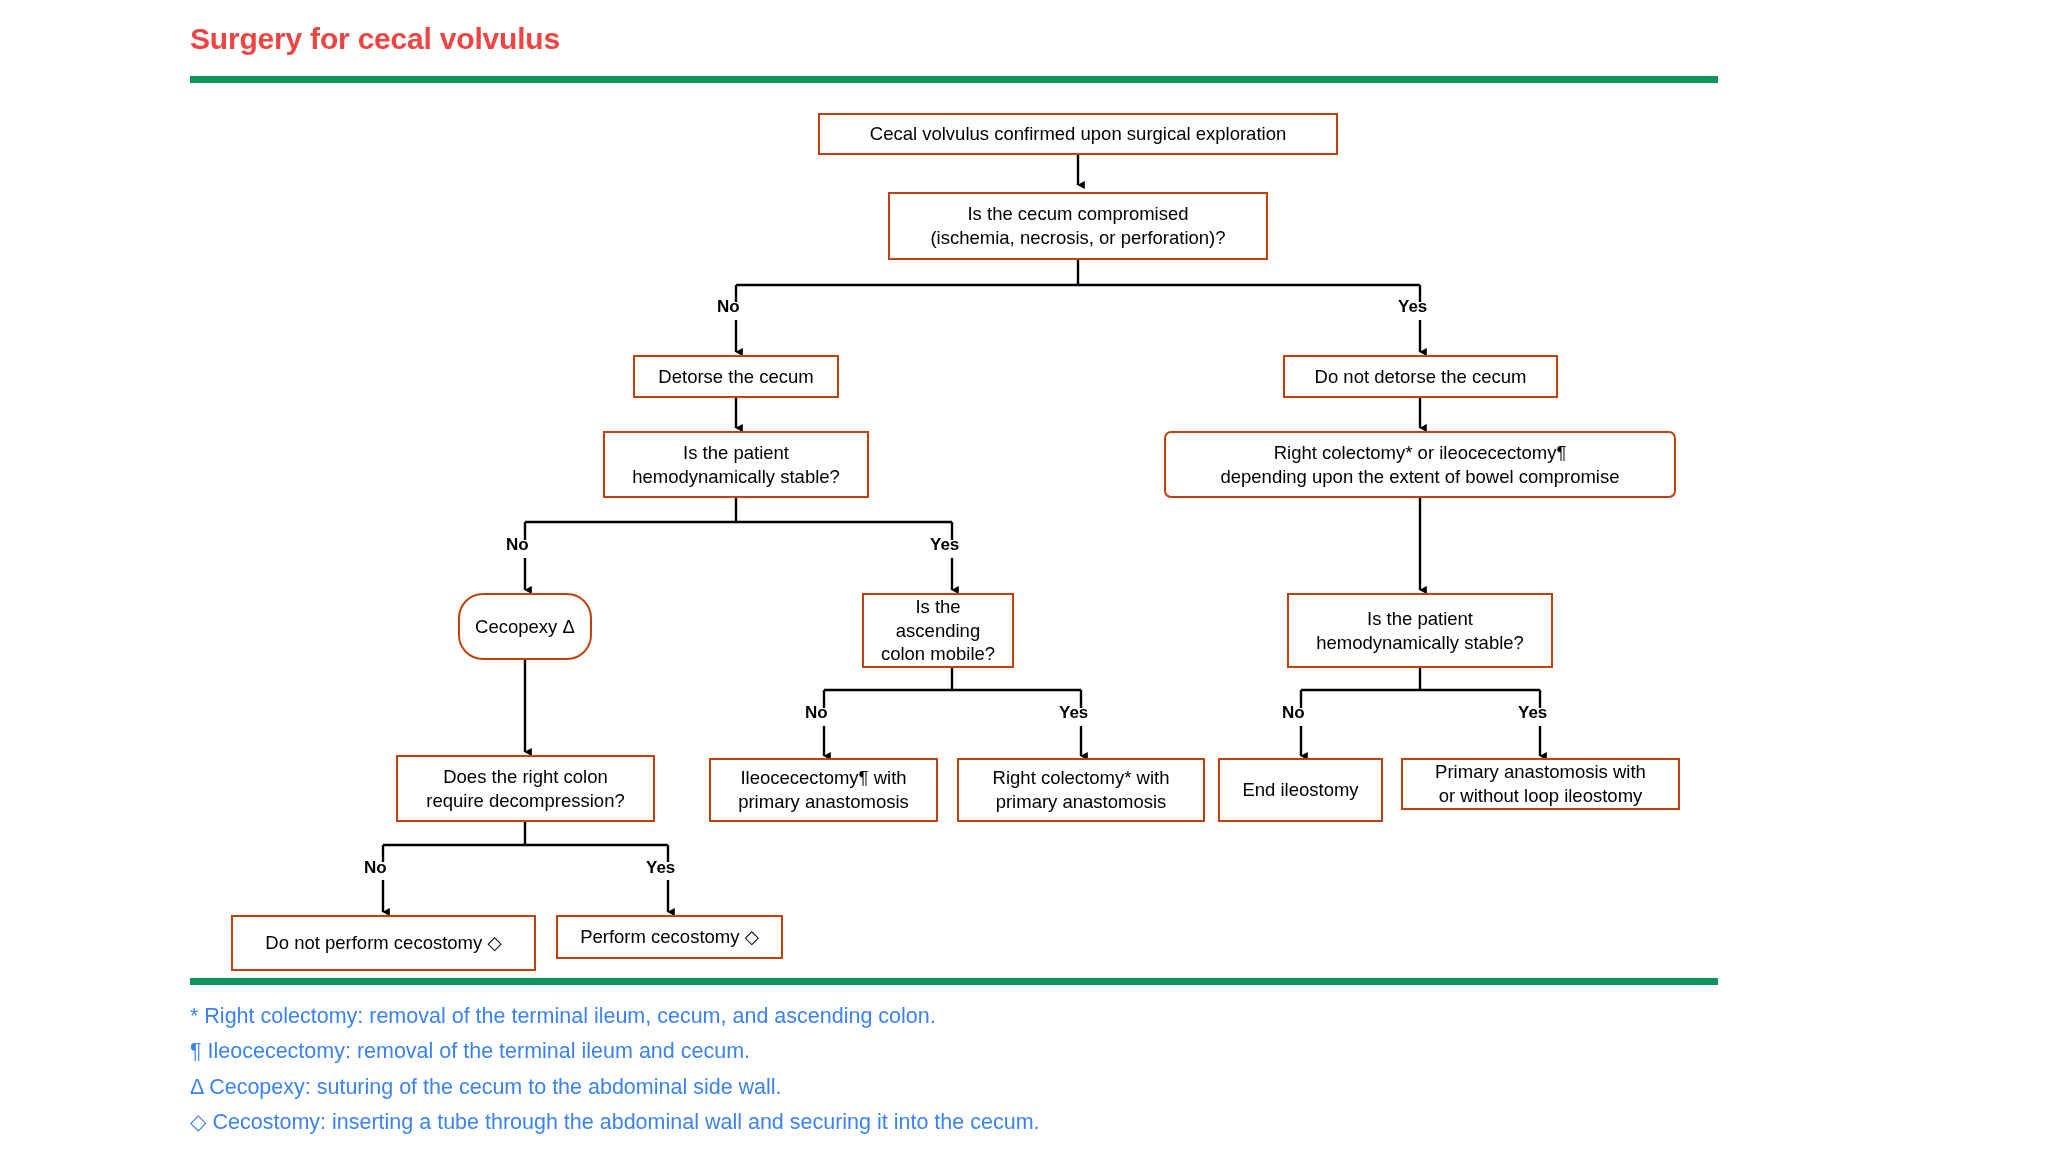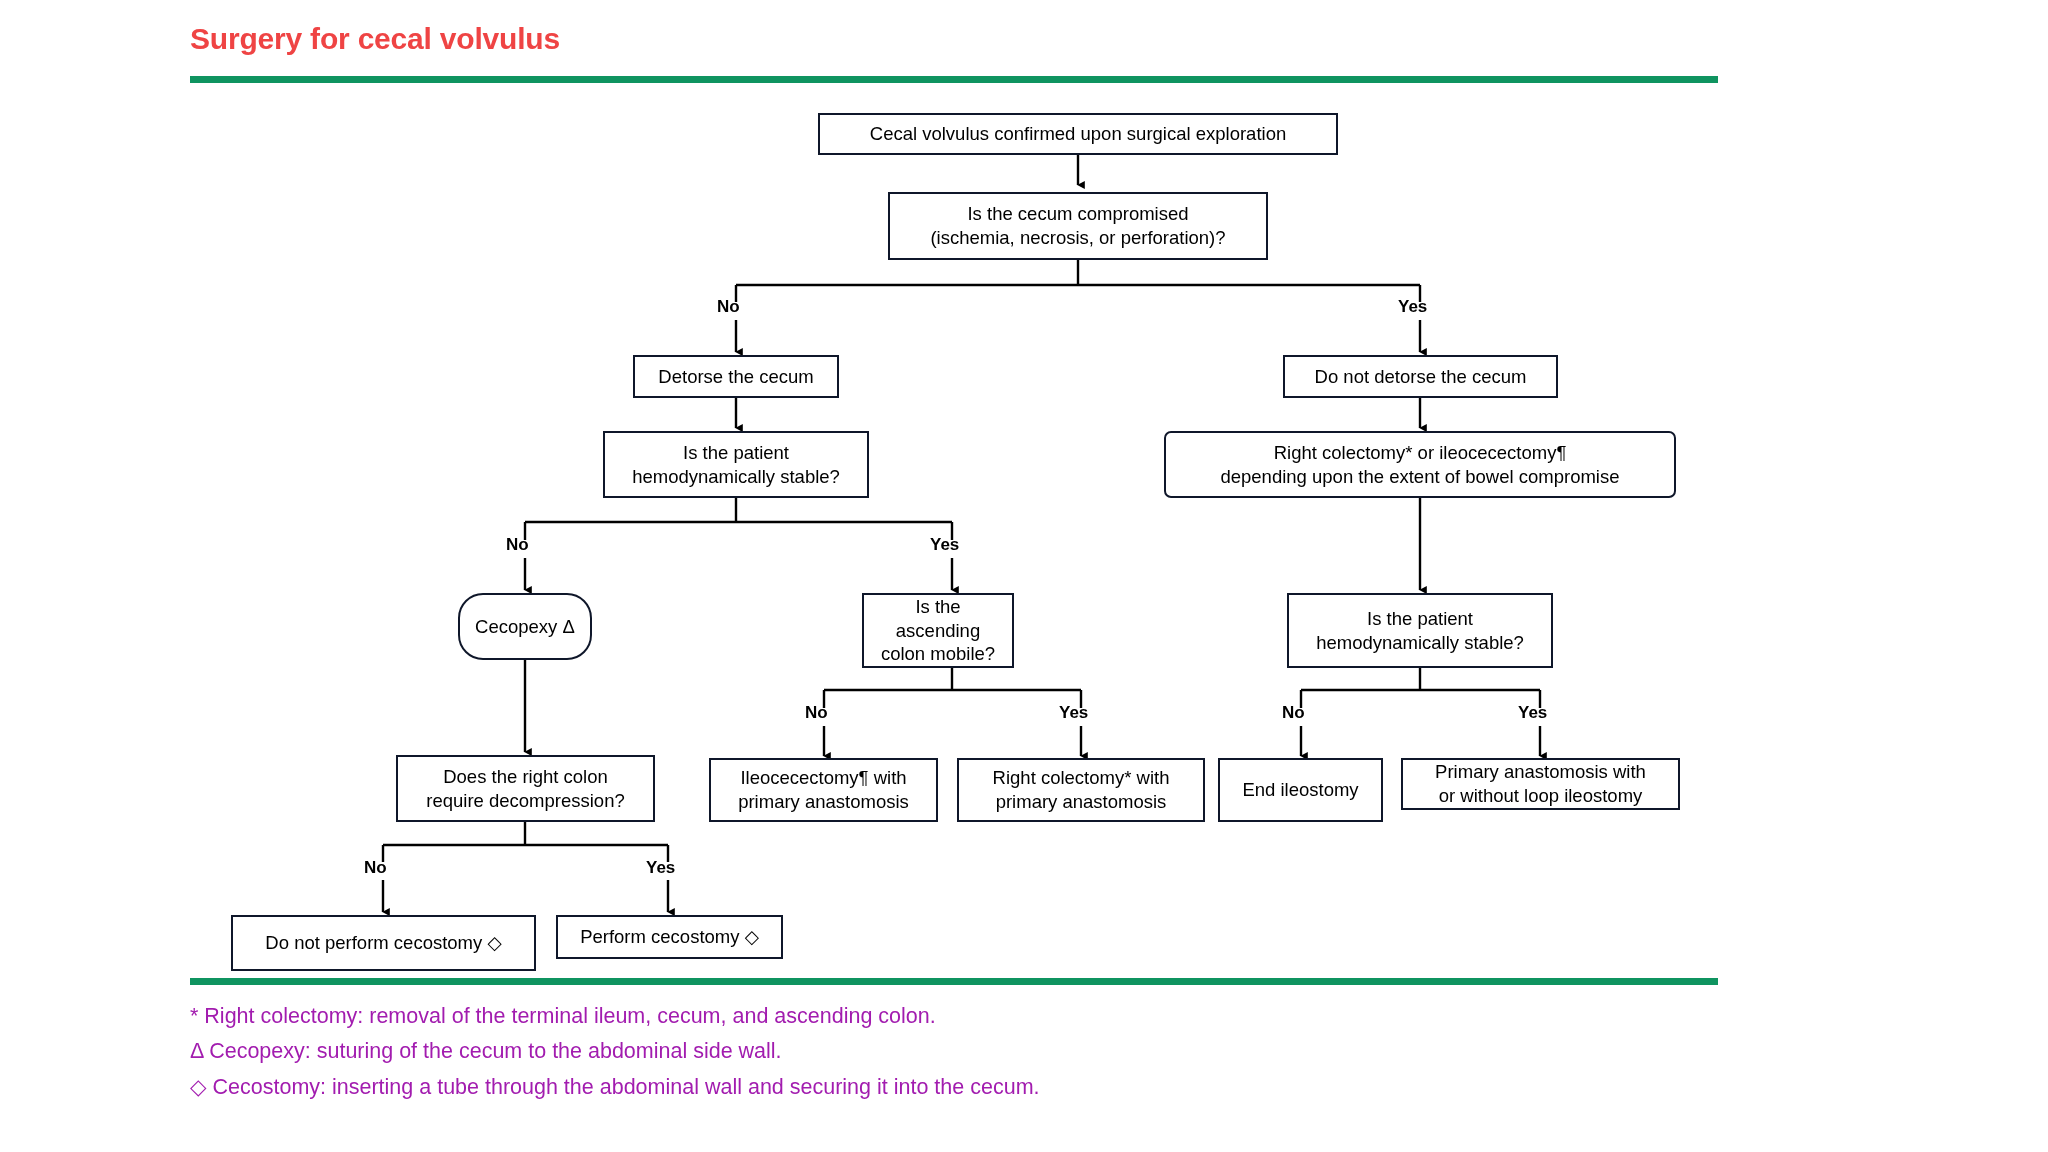--- a/index.html
+++ b/index.html
@@ -39,21 +39,21 @@
     left: 0;
     top: 0;
     width: 2048px;
     height: 1152px;
     pointer-events: none;
   }
 
   .node {
     position: absolute;
     box-sizing: border-box;
-    border: 2px solid #0f172a;
+    border: 2px solid #c2410c;
     background: #ffffff;
     color: #000000;
     font-size: 18.5px;
     line-height: 1.28;
     text-align: center;
     display: flex;
     align-items: center;
     justify-content: center;
     padding: 4px 12px;
   }
@@ -65,21 +65,21 @@
     font-weight: bold;
     color: #000000;
     white-space: nowrap;
   }
 
   .footnotes {
     position: absolute;
     left: 190px;
     top: 1002px;
     width: 1560px;
-    color: #a21caf;
+    color: #3b82f6;
   }
   .footnote {
     font-size: 21.5px;
     line-height: 1.32;
     margin-bottom: 7px;
     white-space: nowrap;
   }
 </style>
 </head>
 <body>
@@ -229,17 +229,18 @@
   <div class="branch-label" style="left:1282px; top:703px;">No</div>
   <div class="branch-label" style="left:1518px; top:703px;">Yes</div>
 
   <div class="branch-label" style="left:364px; top:858px;">No</div>
   <div class="branch-label" style="left:646px; top:858px;">Yes</div>
 
   <div class="rule" id="rule-bottom"></div>
 
   <div class="footnotes">
     <div class="footnote">* Right colectomy: removal of the terminal ileum, cecum, and ascending colon.</div>
+    <div class="footnote">¶ Ileocecectomy: removal of the terminal ileum and cecum.</div>
     <div class="footnote">Δ Cecopexy: suturing of the cecum to the abdominal side wall.</div>
     <div class="footnote">◇ Cecostomy: inserting a tube through the abdominal wall and securing it into the cecum.</div>
   </div>
 
 </div>
 
 </body></html>

